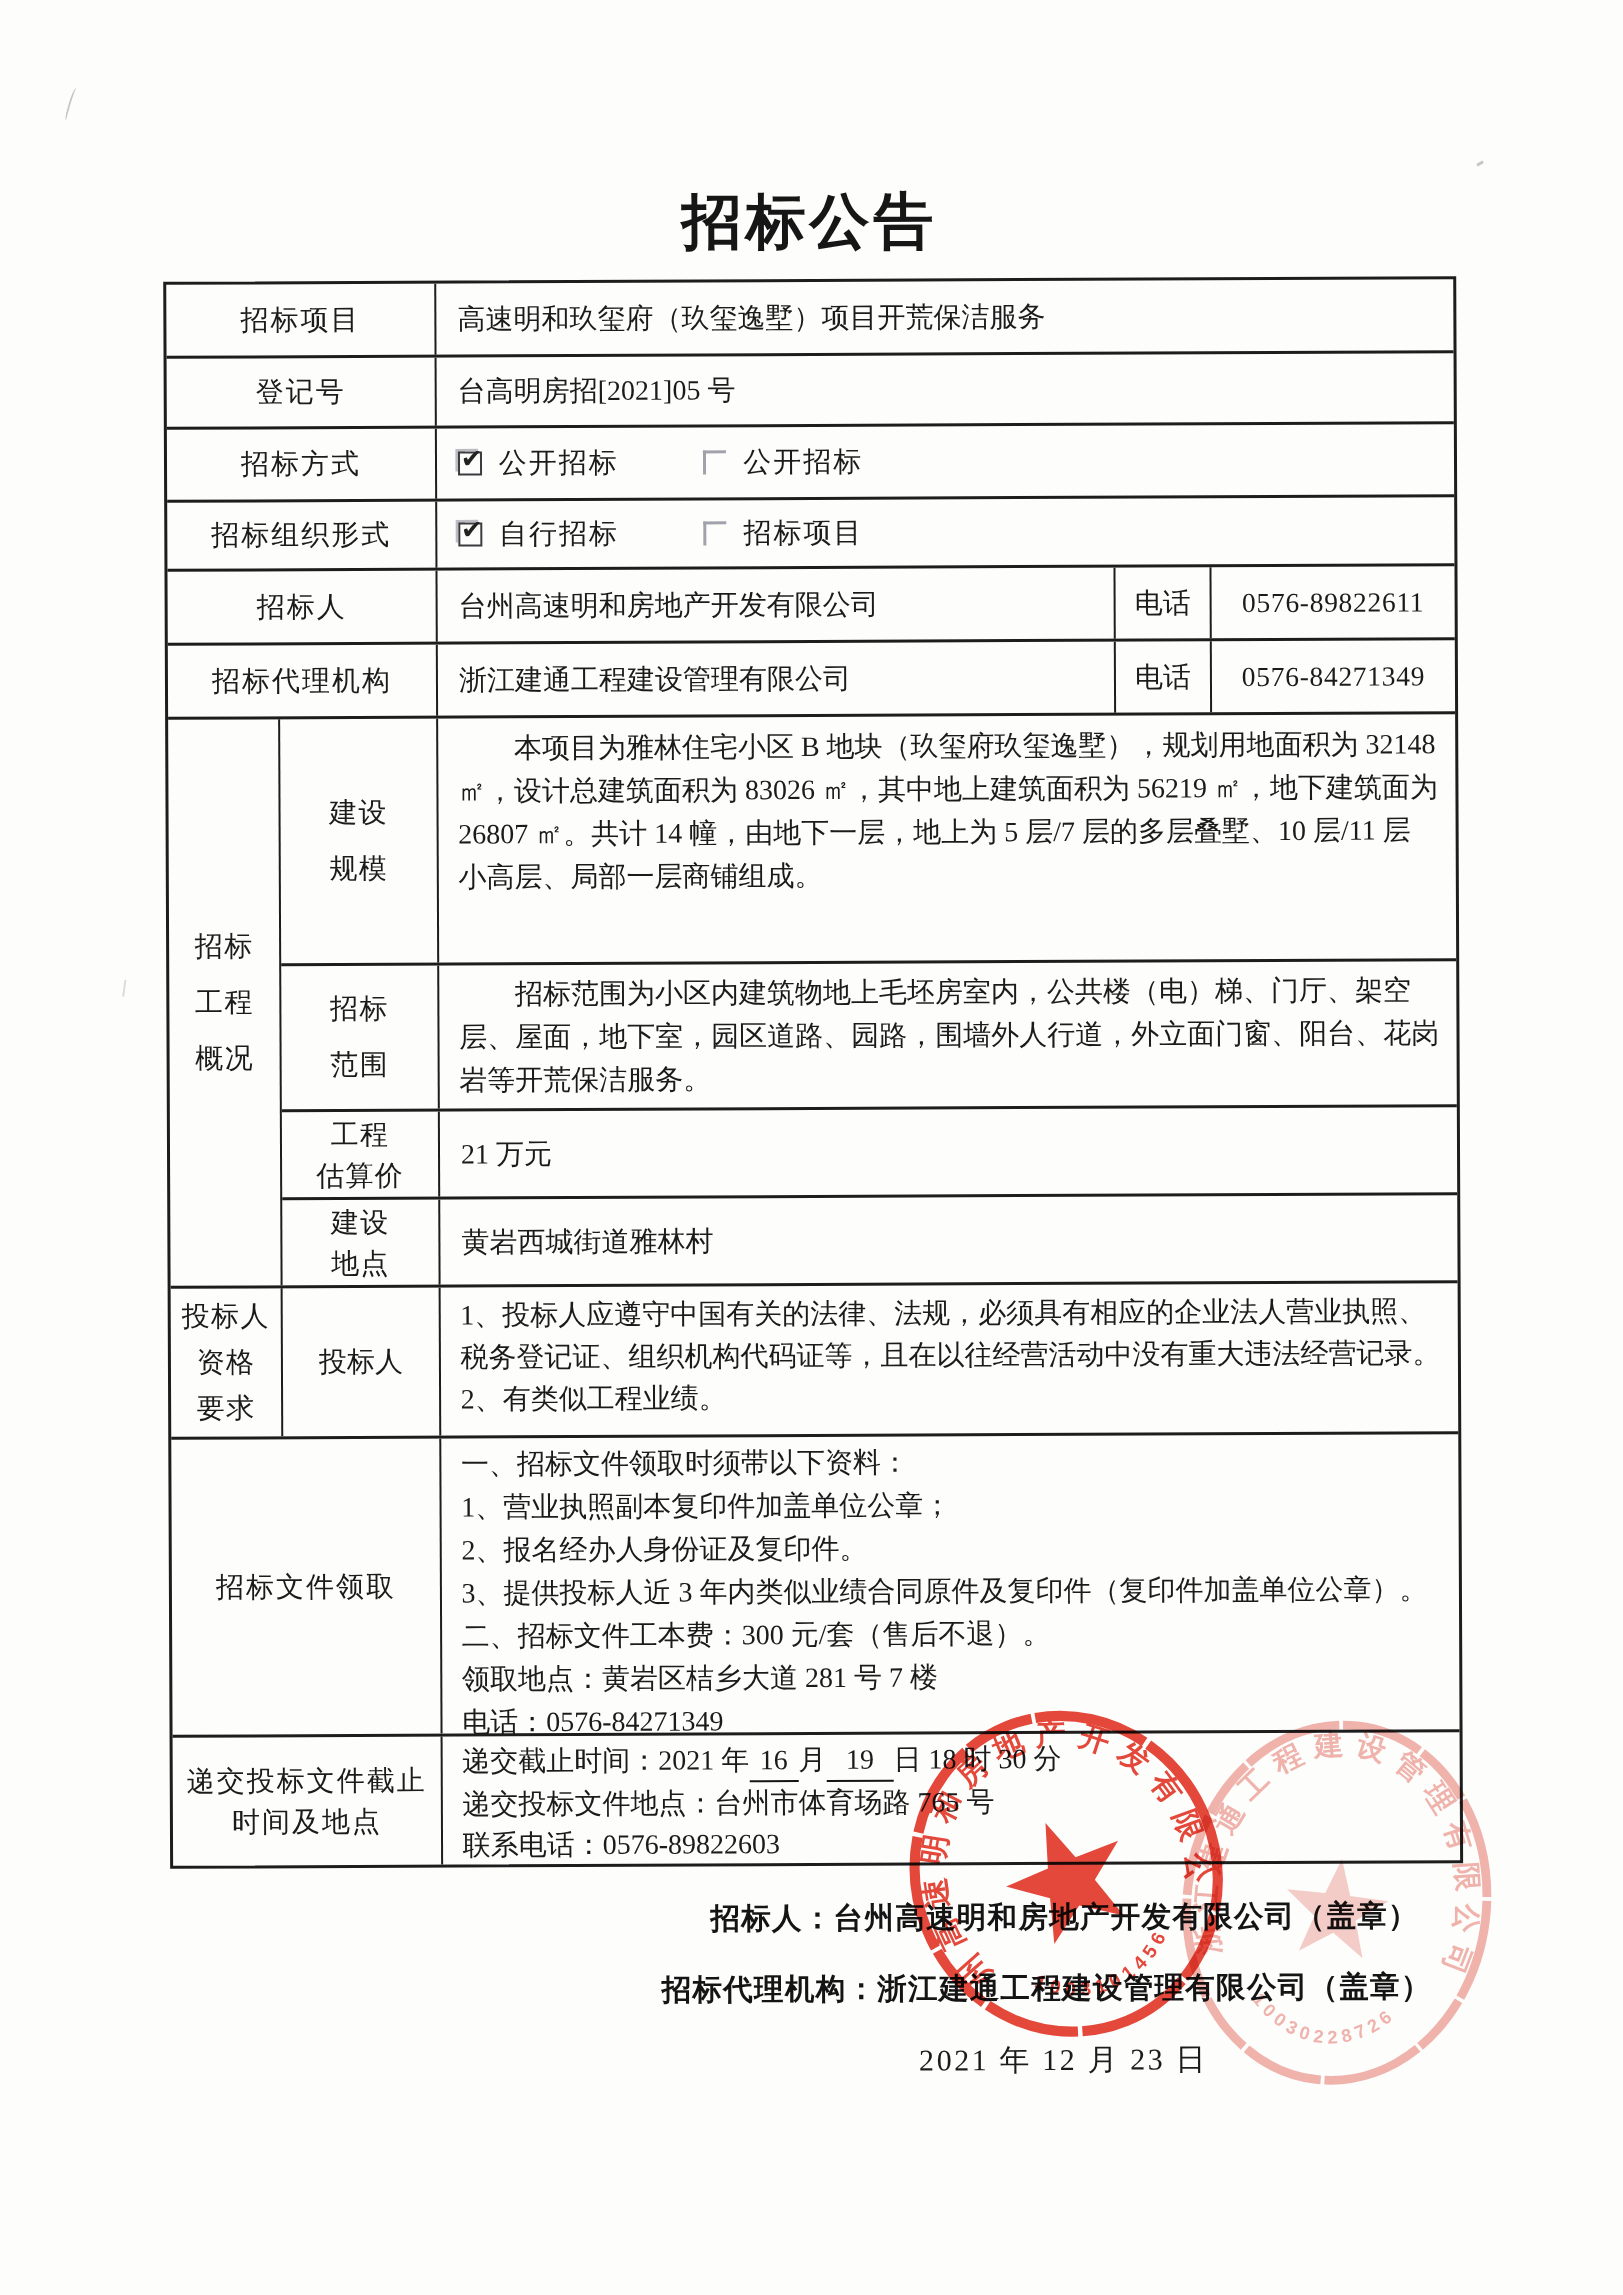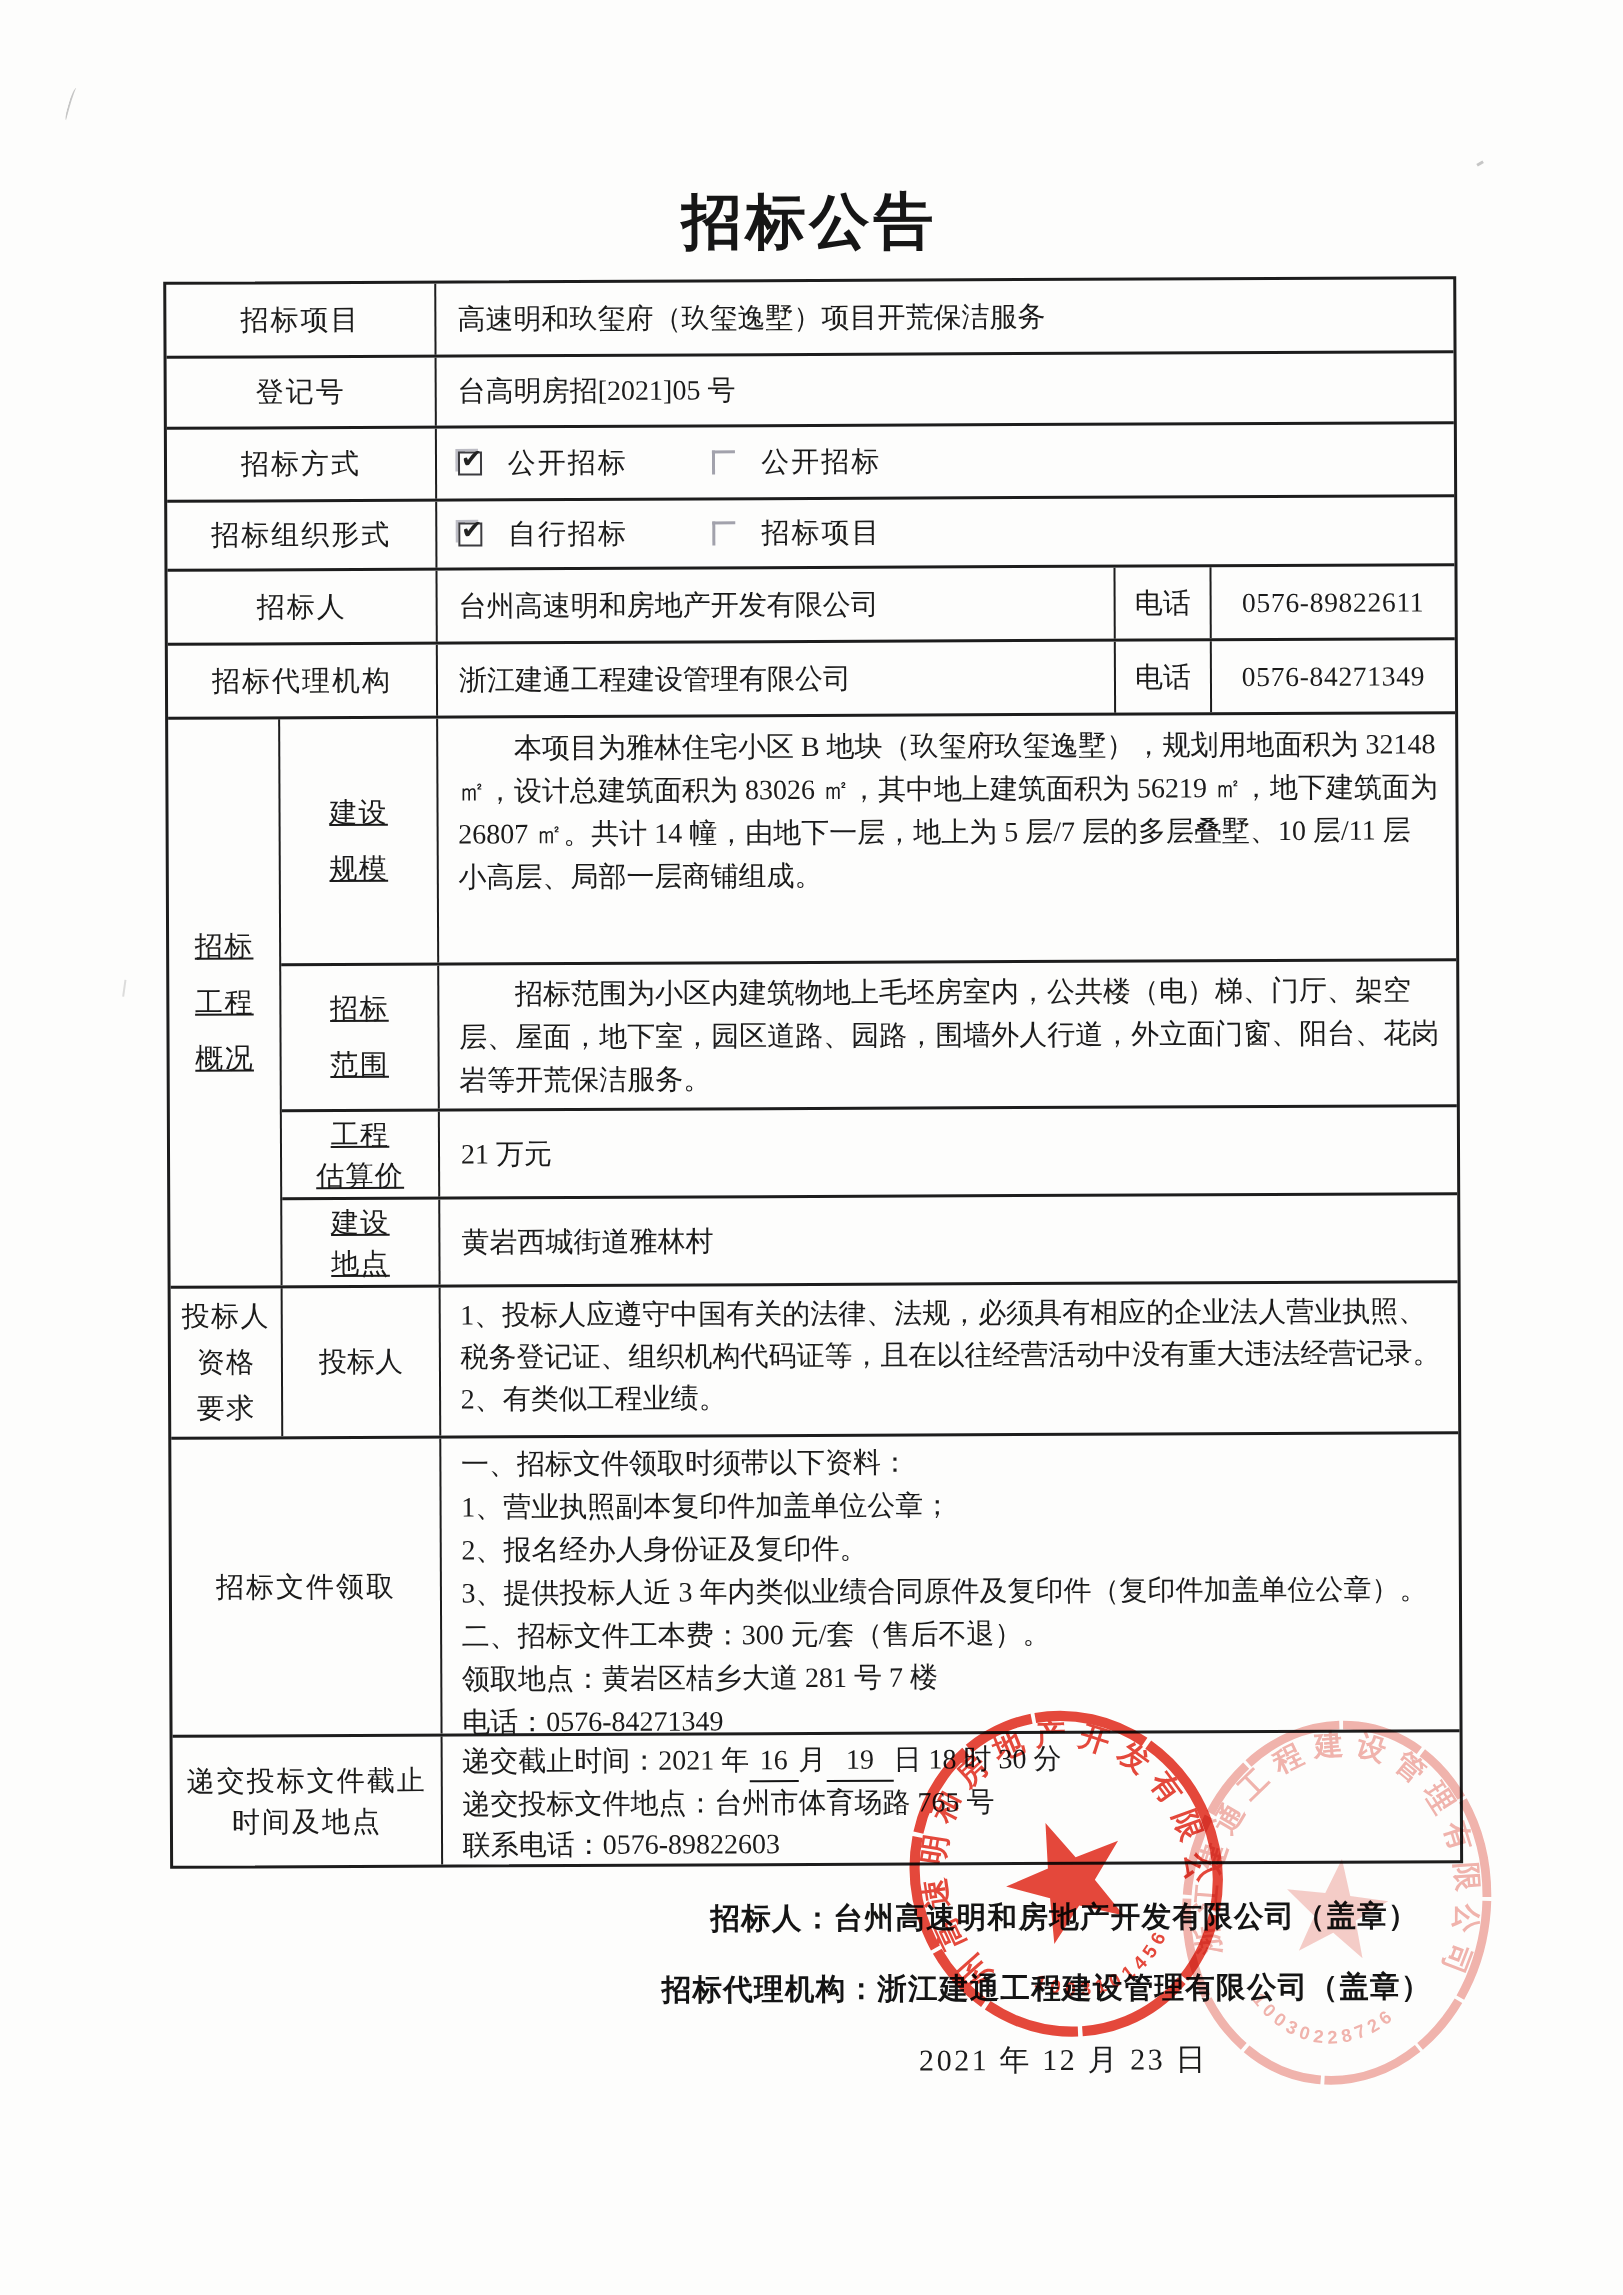--- a/index.html
+++ b/index.html
@@ -22,40 +22,40 @@
        border-right:2px solid #1d1d1d;text-align:center;letter-spacing:2px;}
   .lab .two-line{line-height:41px;}
   .val{flex:1;display:flex;align-items:center;padding-left:21px;}
   .tel{flex:0 0 98px;display:flex;align-items:center;justify-content:center;
        border-left:2px solid #1d1d1d;border-right:2px solid #1d1d1d;}
   .telnum{flex:0 0 243px;display:flex;align-items:center;justify-content:center;
        font-size:27.5px;letter-spacing:0.7px;}
 
   .lab-outer{flex:0 0 112px;display:flex;align-items:center;justify-content:center;
        border-right:2px solid #1d1d1d;text-align:center;}
-  .vstack{line-height:56px;letter-spacing:1.3px;text-decoration:underline;}
+  .vstack{line-height:56px;letter-spacing:1.3px;}
   .vstack3{line-height:46px;letter-spacing:1.3px;}
   .group-stack{flex:1;display:flex;flex-direction:column;}
   .srow{display:flex;border-top:3.3px solid #1d1d1d;box-sizing:border-box;align-items:stretch;}
   .srow.first{border-top:none;}
   .lab-inner{flex:0 0 158px;display:flex;align-items:center;justify-content:center;
        border-right:2px solid #1d1d1d;text-align:center;}
   .content{flex:1;padding:7.9px 17px 0 19.6px;line-height:43px;}
   .content p{margin:0;text-indent:2em;}
   .content.vcenter{display:flex;flex-direction:column;justify-content:center;padding-top:0;}
   .lines div{line-height:43px;}
 
   
   .optline{display:flex;align-items:center;}
   .cb{width:23.6px;height:23.6px;box-sizing:border-box;position:relative;flex:0 0 23.6px;}
   .cb.checked{border:2px solid #3c3c40;box-shadow:-3.3px -3.3px 0 -0.7px #bcbcc4;}
   .cb.checked .mark{position:absolute;left:0.7px;top:-7.9px;font-size:26px;font-weight:bold;
       color:#222;font-family:"DejaVu Sans",sans-serif;line-height:1;}
   .cb.unchecked{border-top:3.3px solid #a2a2ac;border-left:3.3px solid #a2a2ac;}
-  .optlabel{margin-left:26px;letter-spacing:2px;}
+  .optlabel{margin-left:17px;letter-spacing:2px;}
   .opt2{margin-left:84px;}
 
   
   .u{border-bottom:2px solid #141414;padding:0 10.5px;display:inline-block;}
   .u.wide{padding:0 19.6px;}
 
   
   .sig{position:absolute;font-weight:bold;font-size:29.5px;letter-spacing:1.3px;color:#141414;}
   .sig1{left:707px;top:1899px;}
   .sig2{left:658px;top:1970px;}

